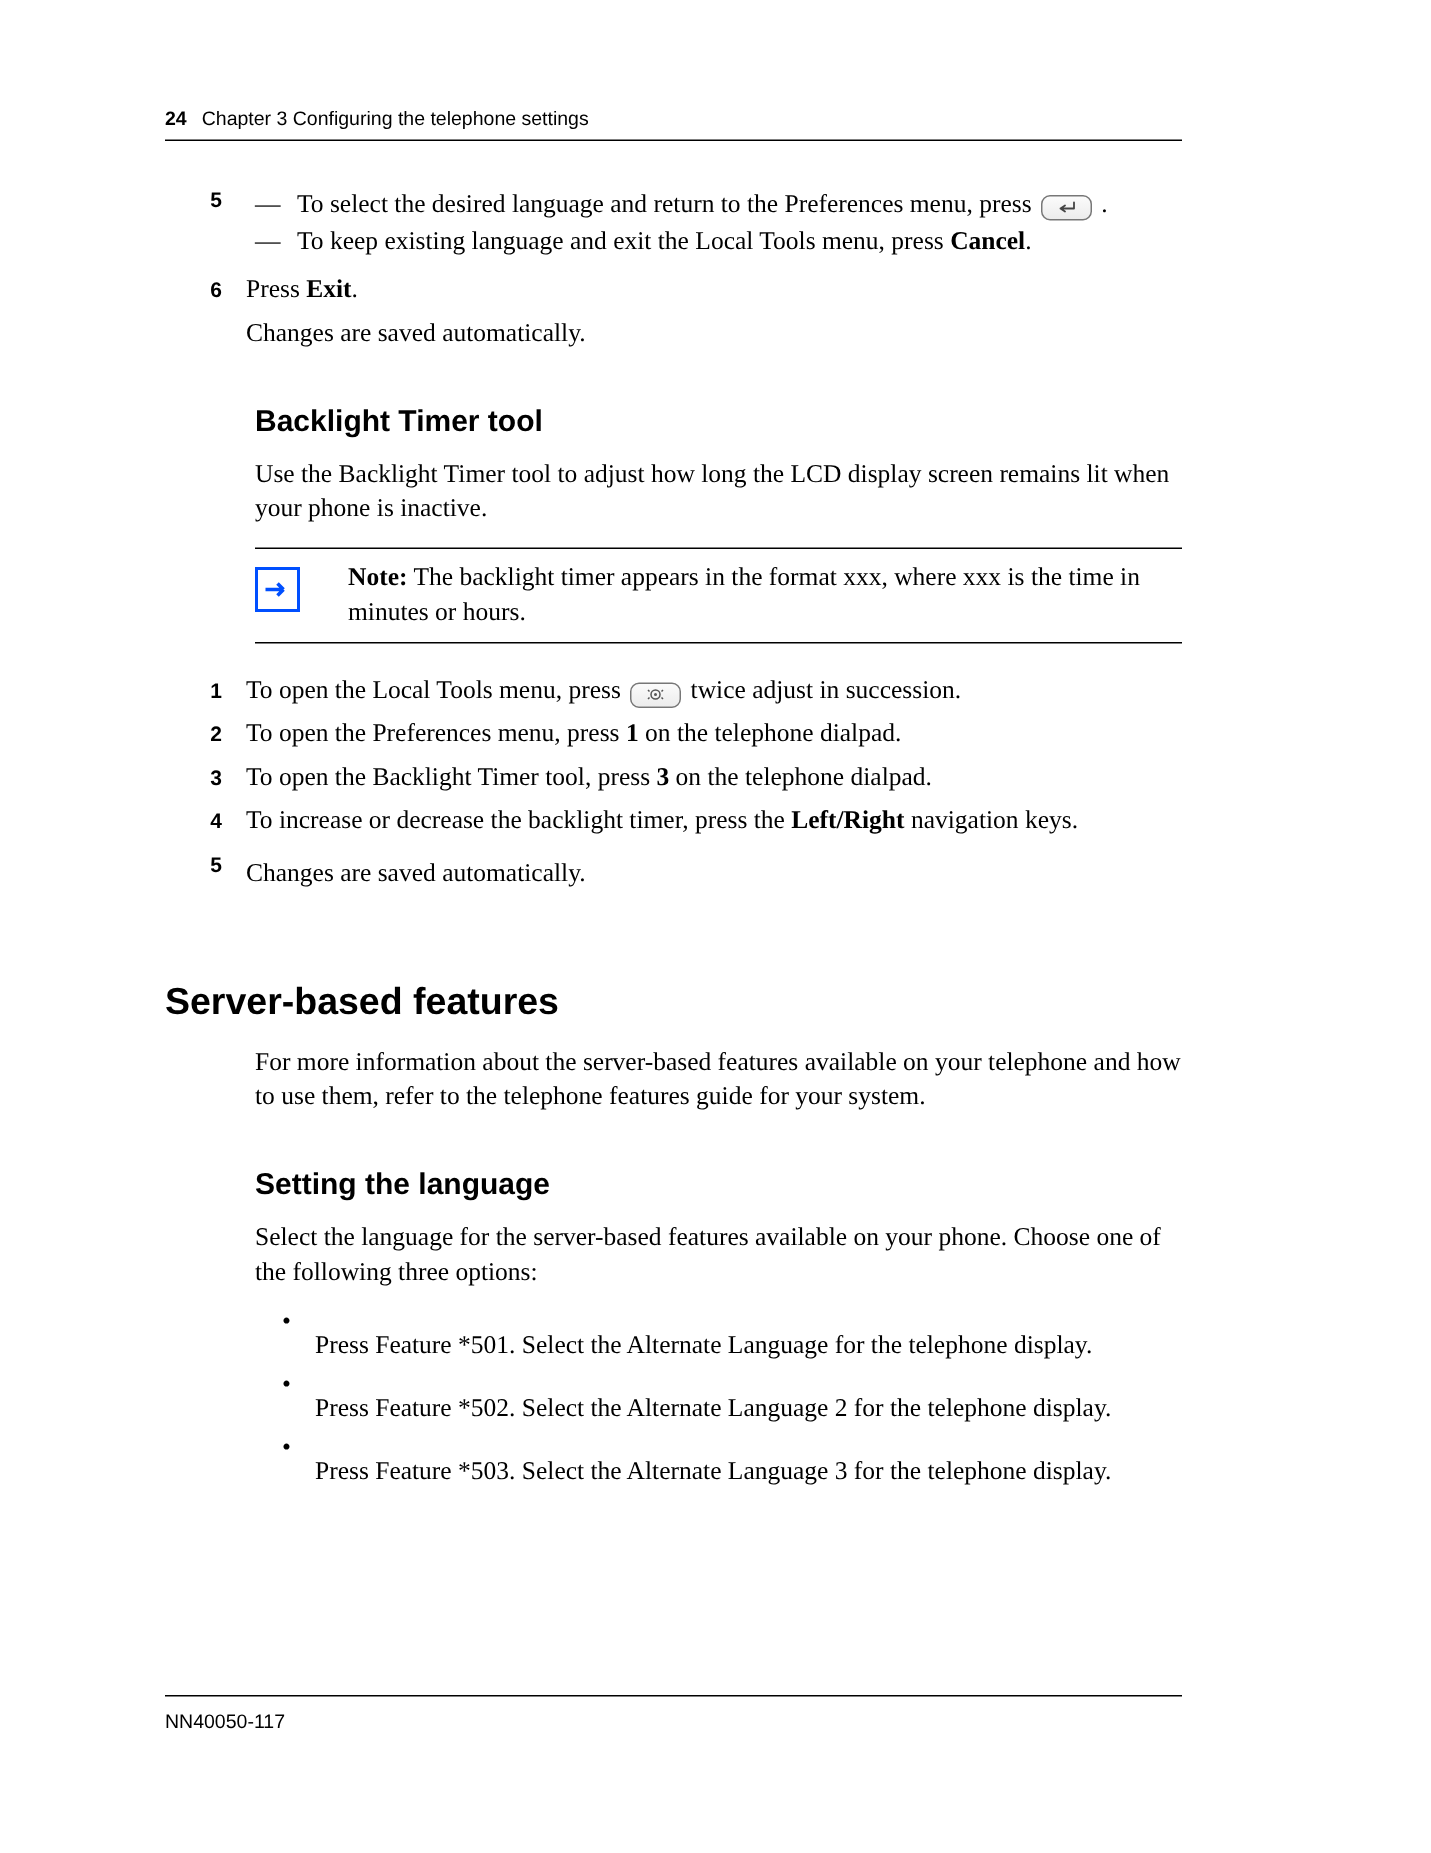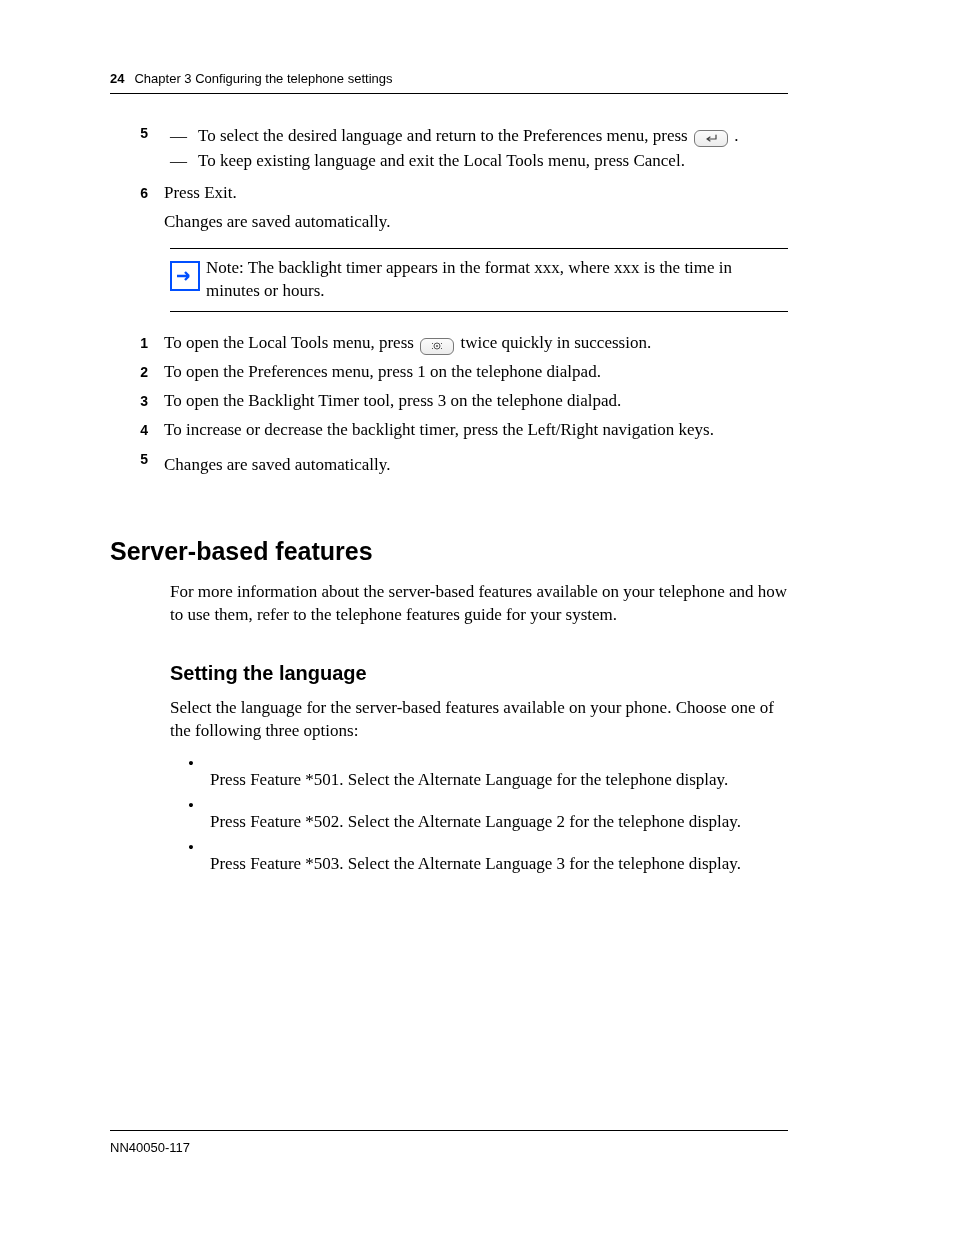--- a/index.html
+++ b/index.html
@@ -59,36 +59,36 @@
       font-weight: bold;
       font-size: 25px;
       margin: 58px 0 12px -60px;
     }
     .note-block {
       border-top: 1px solid #000;
       border-bottom: 1px solid #000;
       padding: 8px 0;
       margin: 14px 0 20px 0;
       display: flex;
-      gap: 6px;
+      gap: 32px;
       align-items: flex-start;
     }
     .note-icon {
       width: 30px;
       height: 30px;
       border: 2px solid #004fff;
       display: flex;
       align-items: center;
       justify-content: center;
       margin-top: 4px;
       flex-shrink: 0;
     }
     .note-icon svg { display: block; }
     .note-text { flex: 1; }
-    .strong { font-weight: normal; text-align: center; }
+    .strong { font-weight: bold; text-align: center; }
     .key-oval {
       display: inline-flex;
       align-items: center;
       justify-content: center;
       width: 34px;
       height: 17px;
       border: 1px solid #777;
       border-radius: 6px;
       background: linear-gradient(#fbfbfb,#ececec);
       vertical-align: -3px;
@@ -145,20 +145,22 @@
     <div class="ol-row">
       <div class="ol-num">6</div>
       <div class="ol-body">
         <div>
           <span>Press </span><span class="strong">Exit</span><span>.</span>
         </div>
         <div style="margin-top:6px">Changes are saved automatically.</div>
       </div>
     </div>
 
+    <h2 class="section">Backlight Timer tool</h2>
+    <div>Use the Backlight Timer tool to adjust how long the LCD display screen remains lit when your phone is inactive.</div>
 
     <div class="note-block">
       <div class="note-icon">
         <svg width="20" height="14" viewBox="0 0 20 14">
             <path d="M2 7 H14 M14 7 L10 3 M14 7 L10 11" fill="none" stroke="#004fff" stroke-width="2.4" stroke-linecap="butt" stroke-linejoin="miter"></path>
           </svg>
       </div>
       <div class="note-text">
         <span class="strong">Note:</span><span> The backlight timer appears in the format xxx, where xxx is the time in minutes or hours.</span>
       </div>
@@ -168,21 +170,21 @@
       <div class="ol-num">1</div>
       <div class="ol-body">
         <span>To open the Local Tools menu, press </span>
         <span class="key-oval">
           <svg width="18" height="10" viewBox="0 0 18 10">
               <circle cx="9" cy="5" r="3" fill="none" stroke="#555" stroke-width="1"></circle>
               <circle cx="9" cy="5" r="1" fill="#555"></circle>
               <path d="M5 3 L4 2 M13 3 L14 2 M5 7 L4 8 M13 7 L14 8" stroke="#555" stroke-width="1"></path>
             </svg>
         </span>
-        <span> twice quickly in succession.</span>
+        <span> twice adjust in succession.</span>
       </div>
     </div>
 
     <div class="ol-row">
       <div class="ol-num">2</div>
       <div class="ol-body">
         <span>To open the Preferences menu, press </span><span class="strong">1</span><span> on the telephone dialpad.</span>
       </div>
     </div>
 

